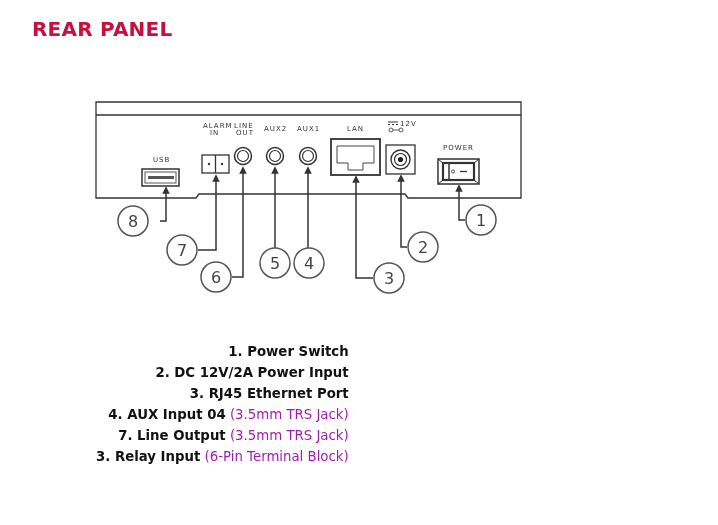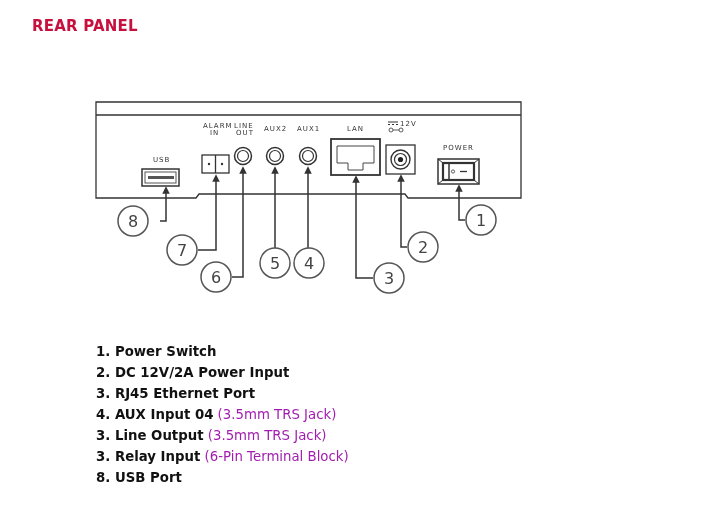--- a/index.html
+++ b/index.html
@@ -1,22 +1,22 @@
 <!DOCTYPE html>
 <html><head>
 <meta charset="utf-8">
 <style>
   html, body { margin:0; padding:0; background:#ffffff; }
   body { width:718px; height:525px; position:relative; overflow:hidden; font-family:"DejaVu Sans", sans-serif; }
-  .title { position:absolute; left:32px; top:17px; font-family:"DejaVu Sans", sans-serif; font-weight:bold; font-size:15px; color:#c8103e; letter-spacing:0.2px; }
+  .title { position:absolute; left:32px; top:17px; font-family:"DejaVu Sans", sans-serif; font-weight:bold; font-size:20px; color:#c8103e; letter-spacing:0.2px; }
   svg.diagram { position:absolute; left:0; top:0; }
   .lbl { font-family:"DejaVu Sans", sans-serif; font-size:7px; fill:#333; letter-spacing:1px; }
   .num { font-family:"DejaVu Sans", sans-serif; font-size:16px; fill:#444; }
   .legend { position:absolute; left:96px; top:341px; margin:0; padding:0; list-style:none; font-family:"DejaVu Sans", sans-serif; font-size:13.3px; color:#111; }
-  .legend li { height:21px; line-height:21px; white-space:nowrap; }
+  .legend li { height:21px; line-height:21px; white-space:nowrap;text-align:right; }
   .legend .b { font-weight:bold; }
   .legend .d { color:#a21caf; }
 </style>
 </head>
 <body>
 
 <div class="title">REAR PANEL</div>
 
 <svg class="diagram" width="718" height="525" viewBox="0 0 718 525">
   <defs>
@@ -130,16 +130,15 @@
   <text class="num" x="216" y="283" text-anchor="middle">6</text>
   <text class="num" x="182" y="256" text-anchor="middle">7</text>
   <text class="num" x="133" y="227" text-anchor="middle">8</text>
 </svg>
 
 <ul class="legend">
   <li><span class="b">1. Power Switch</span><span class="d"></span></li>
   <li><span class="b">2. DC 12V/2A Power Input</span><span class="d"></span></li>
   <li><span class="b">3. RJ45 Ethernet Port</span><span class="d"></span></li>
   <li><span class="b">4. AUX Input 04</span><span class="d"> (3.5mm TRS Jack)</span></li>
-  <li><span class="b">3. Line Output</span><span class="d"> (3.5mm TRS Jack)</span></li>
+  <li><span class="b">7. Line Output</span><span class="d"> (3.5mm TRS Jack)</span></li>
   <li><span class="b">3. Relay Input</span><span class="d"> (6-Pin Terminal Block)</span></li>
-  <li><span class="b">8. USB Port</span><span class="d"></span></li>
 </ul>
 
 </body></html>

